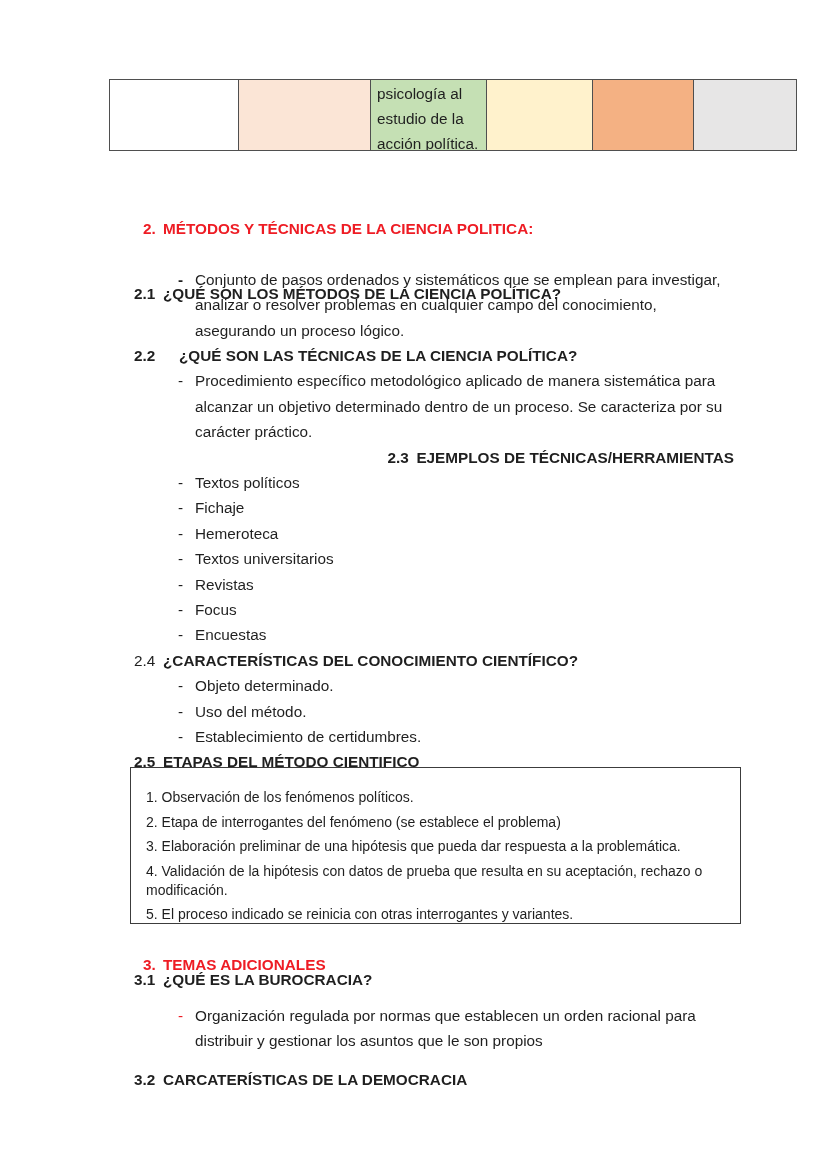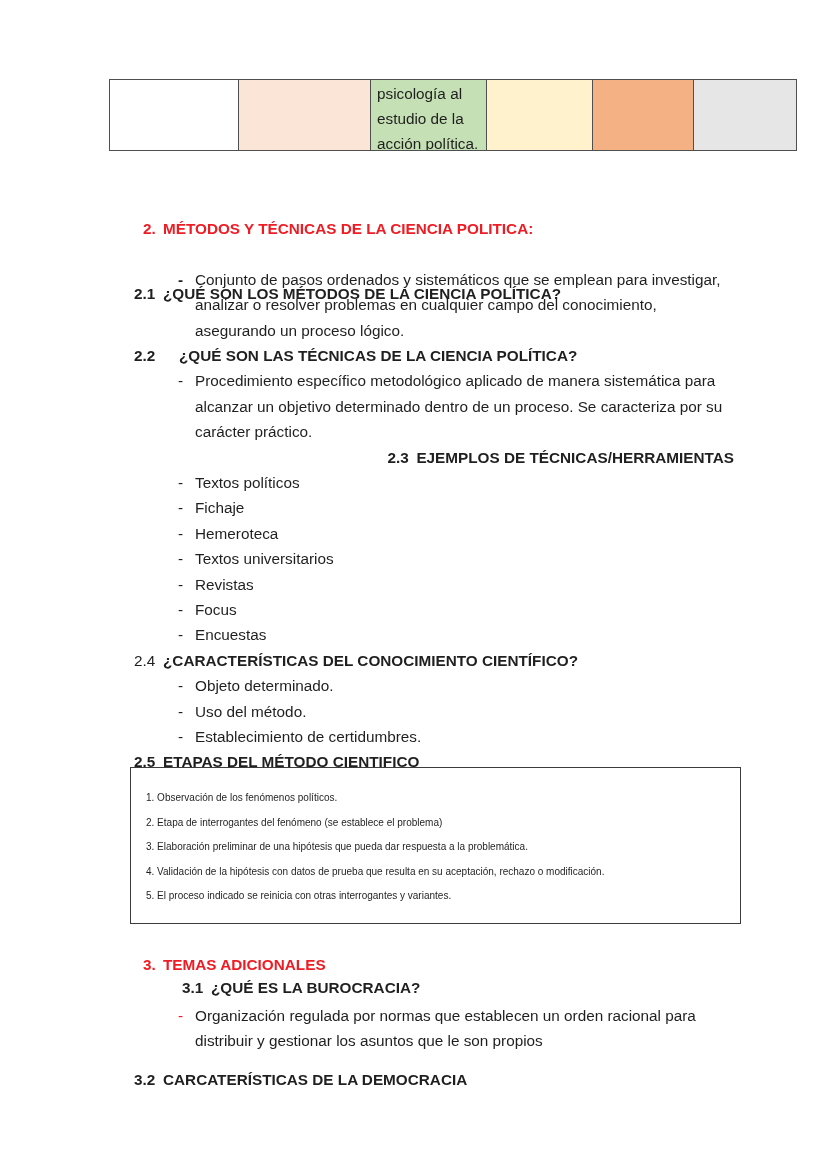--- a/index.html
+++ b/index.html
@@ -59,21 +59,21 @@
   .b-row .dash.red{color:#ee1c24;}
   .b-row .btext{flex:0 1 529px;max-width:529px;}
 
   
   .steps-box{
     position:absolute;left:130px;top:767px;
     width:611px;height:157px;
     border:1px solid #3c3c3c;
     box-sizing:border-box;
     padding:20px 24px 0 15px;
-    font-size:10px;line-height:19px;
+    font-size:14px;line-height:19px;
   }
   .step{margin:0 0 5.5px 0;}
 </style>
 </head>
 <body>
 
 <div class="page">
 
   <div class="doc-table">
     <div class="cell c1" style="background: rgb(255, 255, 255);"></div>
@@ -181,21 +181,21 @@
     <p class="step">5. El proceso indicado se reinicia con otras interrogantes y variantes.</p>
   </div>
 
   <div class="flow flow-b">
 
     <div class="block h-row level1 red" style="top:0;">
       <span class="num">3.</span>
       <span class="label">TEMAS ADICIONALES</span>
     </div>
 
-    <div class="block h-row" style="top:23px;margin-left:48px;">
+    <div class="block h-row" style="top:15px;">
       <span class="num">3.1</span>
       <span class="label">¿QUÉ ES LA BUROCRACIA?</span>
     </div>
 
     <div class="block b-row" style="top:50.8px;">
       <span class="dash red">-</span>
       <span class="btext">Organización regulada por normas que establecen un orden racional para distribuir y gestionar los asuntos que le son propios</span>
     </div>
 
     <div class="block h-row" style="top:115px;">

